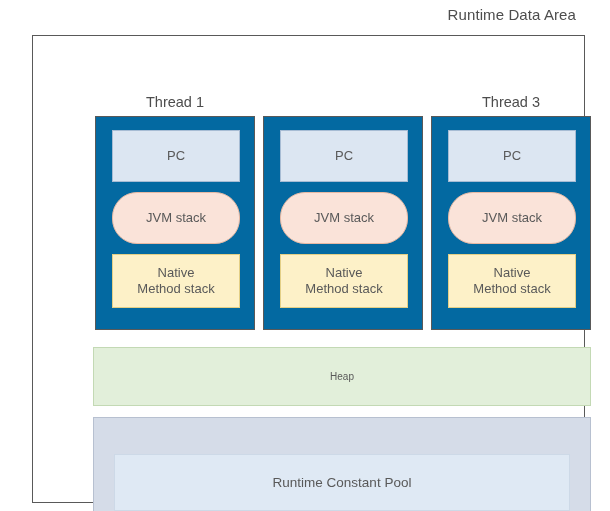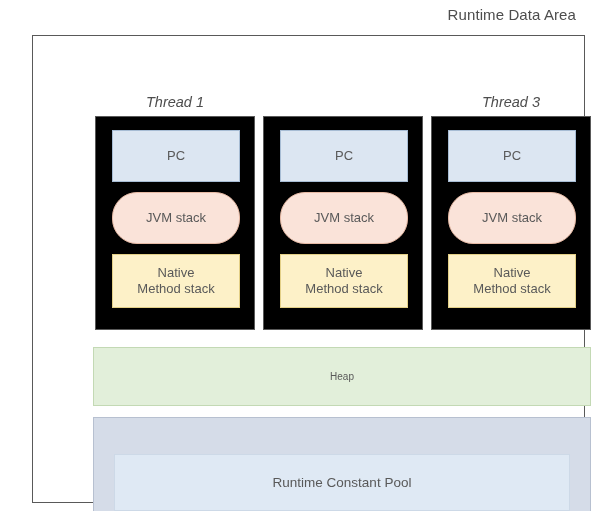--- a/index.html
+++ b/index.html
@@ -64,31 +64,30 @@
   .thread-col.c2 { left: 336px; }
 
   .thread-label {
     position: absolute;
     top: 0;
     left: 0;
     width: 100%;
     text-align: center;
     font-size: 14.5px;
     color: #4d4d4d;
-    font-style: italic;
   }
   .thread-box {
     position: absolute;
     left: 0;
     top: 22px;
     width: 160px;
     height: 214px;
     border: 1.2px solid #595959;
     box-sizing: border-box;
-    background: #000000;
+    background: #0369a1;
   }
   .slot {
     position: absolute;
     left: 16px;
     width: 128px;
     box-sizing: border-box;
     display: flex;
     align-items: center;
     justify-content: center;
     text-align: center;

